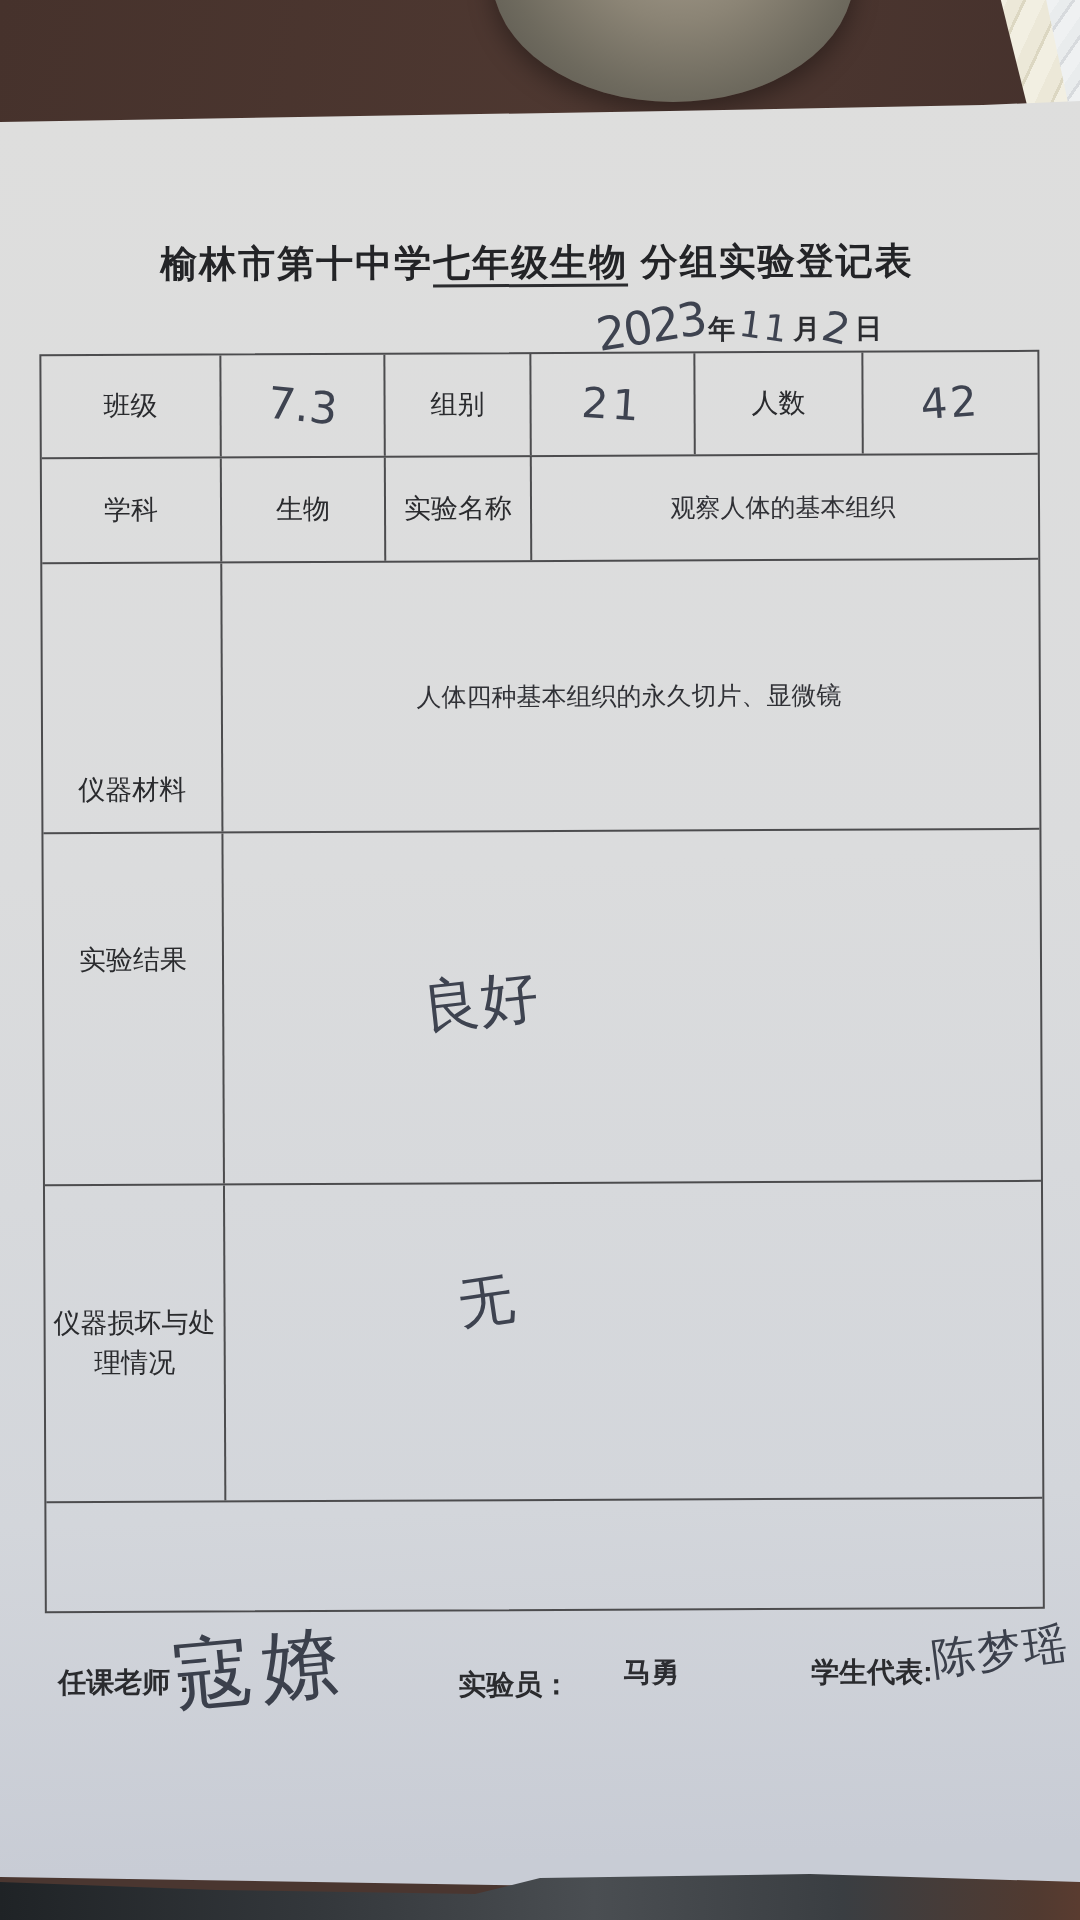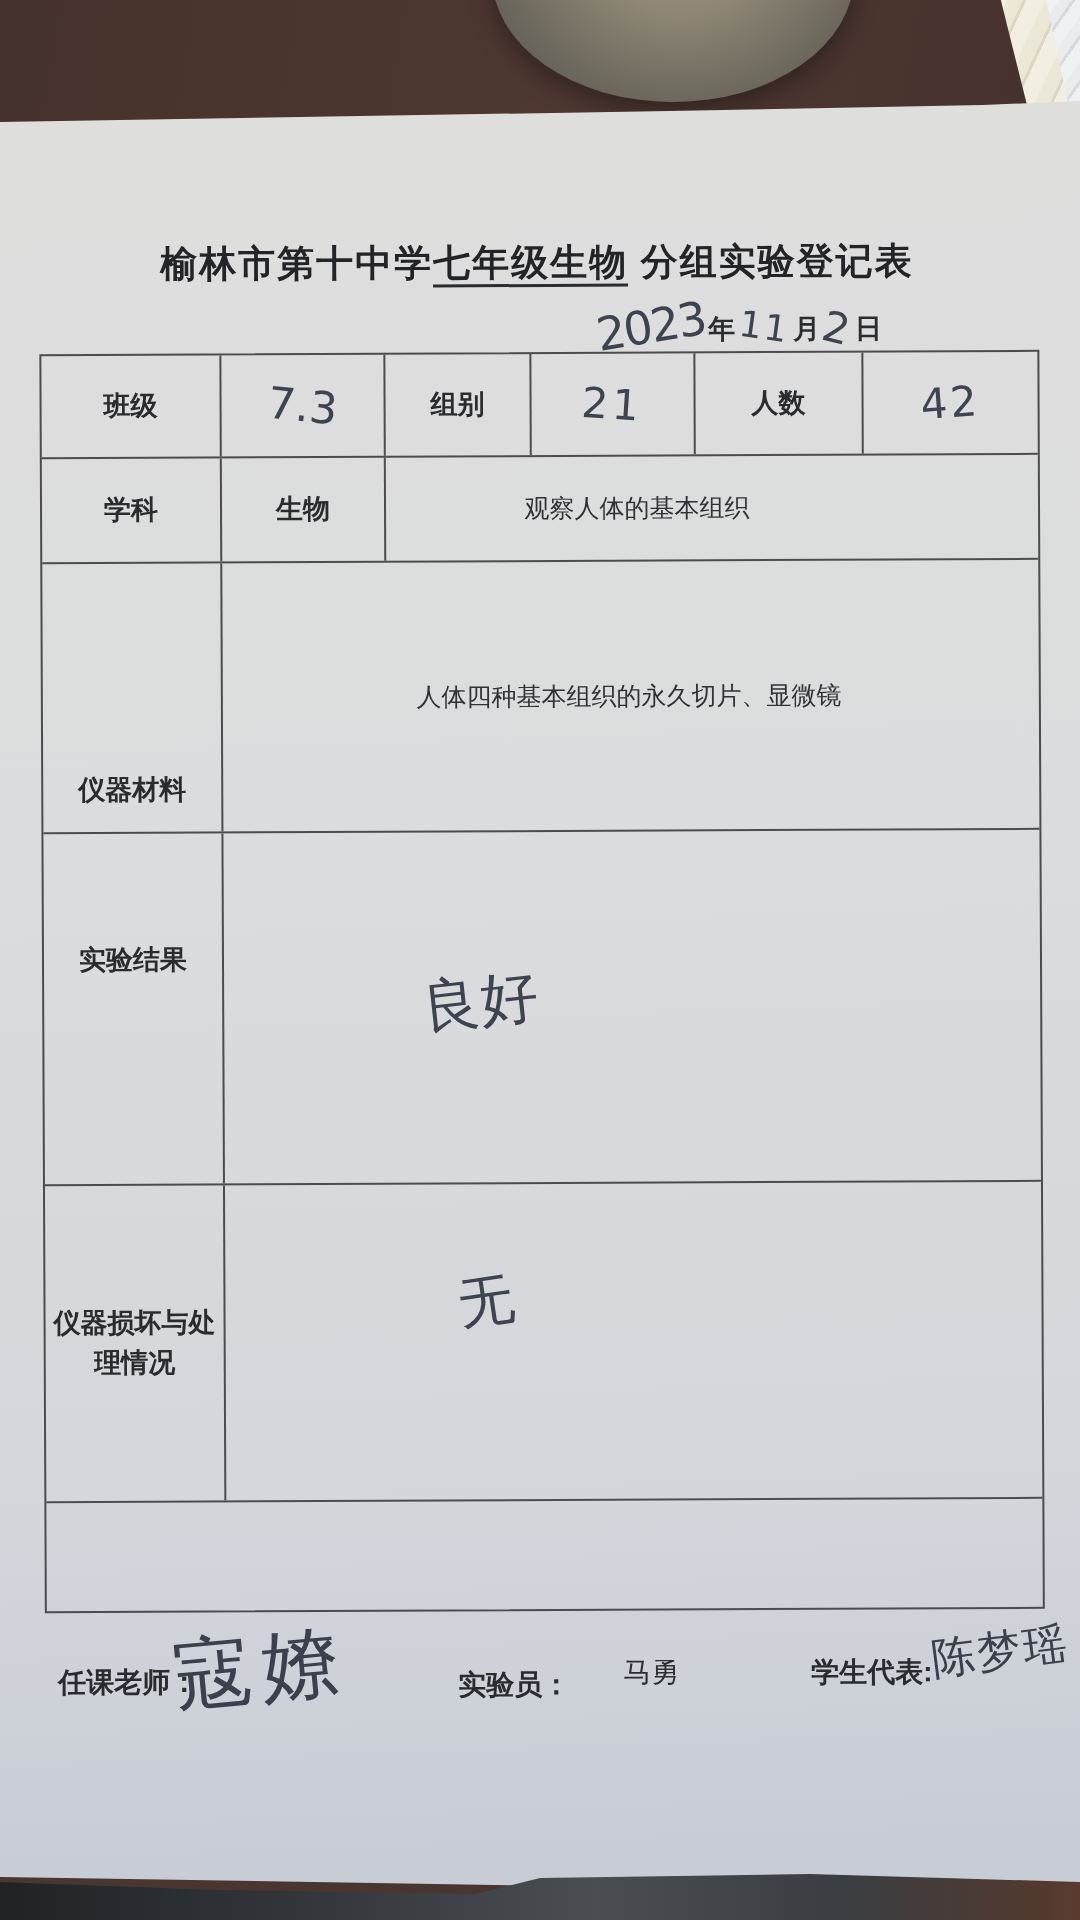--- a/index.html
+++ b/index.html
@@ -64,21 +64,21 @@
   .date-line .hw-month{font-size:36px;transform:rotate(8deg);letter-spacing:2px;}
   .date-line .hw-day{font-size:42px;transform:rotate(14deg) translateY(6px);}
 
   
   .tbl{position:absolute;left:42px;top:352px;width:996px;border:2px solid #4c4c4e;}
   .trow{display:flex;border-bottom:2px solid #4c4c4e;}
   .trow:last-child{border-bottom:none;}
   .cell{border-right:2px solid #4c4c4e;box-sizing:border-box;
         display:flex;align-items:center;justify-content:center;}
   .cell:last-child{border-right:none;}
-  .lbl{font-size:27px;font-weight:700;color:#2a2b2e;text-align:center;line-height:1.45;}
+  .lbl{font-size:27px;font-weight:400;color:#2a2b2e;text-align:center;line-height:1.45;}
   .printed{font-size:25px;color:#303136;}
   .hw-val{font-size:38px;}
 
   .r1{height:101px;}
   .r2{height:103px;}
   .r3{height:268px;}
   .r4{height:350px;}
   .r5{height:315px;}
   .r6{height:108px;}
   .w0{width:180px;} .w1{width:164px;} .w2{width:146px;} .w3{width:164px;}
@@ -97,21 +97,21 @@
   .damage-value{transform:translate(-145px,-40px) rotate(-8deg);font-size:56px;}
   .remarks-label{align-items:center;}
 
   
   .footer{position:absolute;left:0;top:1630px;width:1080px;height:180px;}
   .f-lbl{position:absolute;font-size:28px;font-weight:700;color:#2a2b2e;}
   .teacher-label{left:55px;top:32px;}
   .teacher-sig{position:absolute;left:170px;top:-14px;font-size:78px;transform:rotate(-5deg);
     letter-spacing:10px;color:#3b404c;}
   .experimenter-label{left:455px;top:36px;}
-  .experimenter-name{position:absolute;left:620px;top:24px;font-size:28px;font-weight:400;color:#2c2d31;}
+  .experimenter-name{position:absolute;left:620px;top:24px;font-size:28px;font-weight:700;color:#2c2d31;}
   .student-label{left:808px;top:25px;}
   .student-sig{position:absolute;left:928px;top:-6px;font-size:44px;transform:rotate(-7deg);
     letter-spacing:2px;color:#3b404c;white-space:nowrap;}
 
   
   .bottom-strip{
     position:absolute;left:0;top:1868px;width:1080px;height:52px;z-index:5;
     background:linear-gradient(90deg,#1f2326 0%,#34383c 30%,#4a4e52 55%,#3a3e42 78%,#513a30 96%,#5a3c30 100%);
     clip-path:polygon(0 14px,20% 22px,44% 26px,50% 10px,75% 6px,100% 14px,100% 52px,0 52px);
   }
@@ -164,20 +164,23 @@
           </div>
       </div>
 
       <div class="trow r2">
         <div class="cell w0">
           <span class="lbl">学科</span>
           </div>
         <div class="cell w1">
           <span class="lbl">生物</span>
           </div>
+        <div class="cell w2">
+          <span class="lbl">实验名称</span>
+          </div>
         <div class="cell wrest2">
           <span class="printed">观察人体的基本组织</span>
           </div>
       </div>
 
       <div class="trow r3">
         <div class="cell w0 materials-label">
           <span class="lbl">仪器材料</span>
           </div>
         <div class="cell wrest materials-cell">

